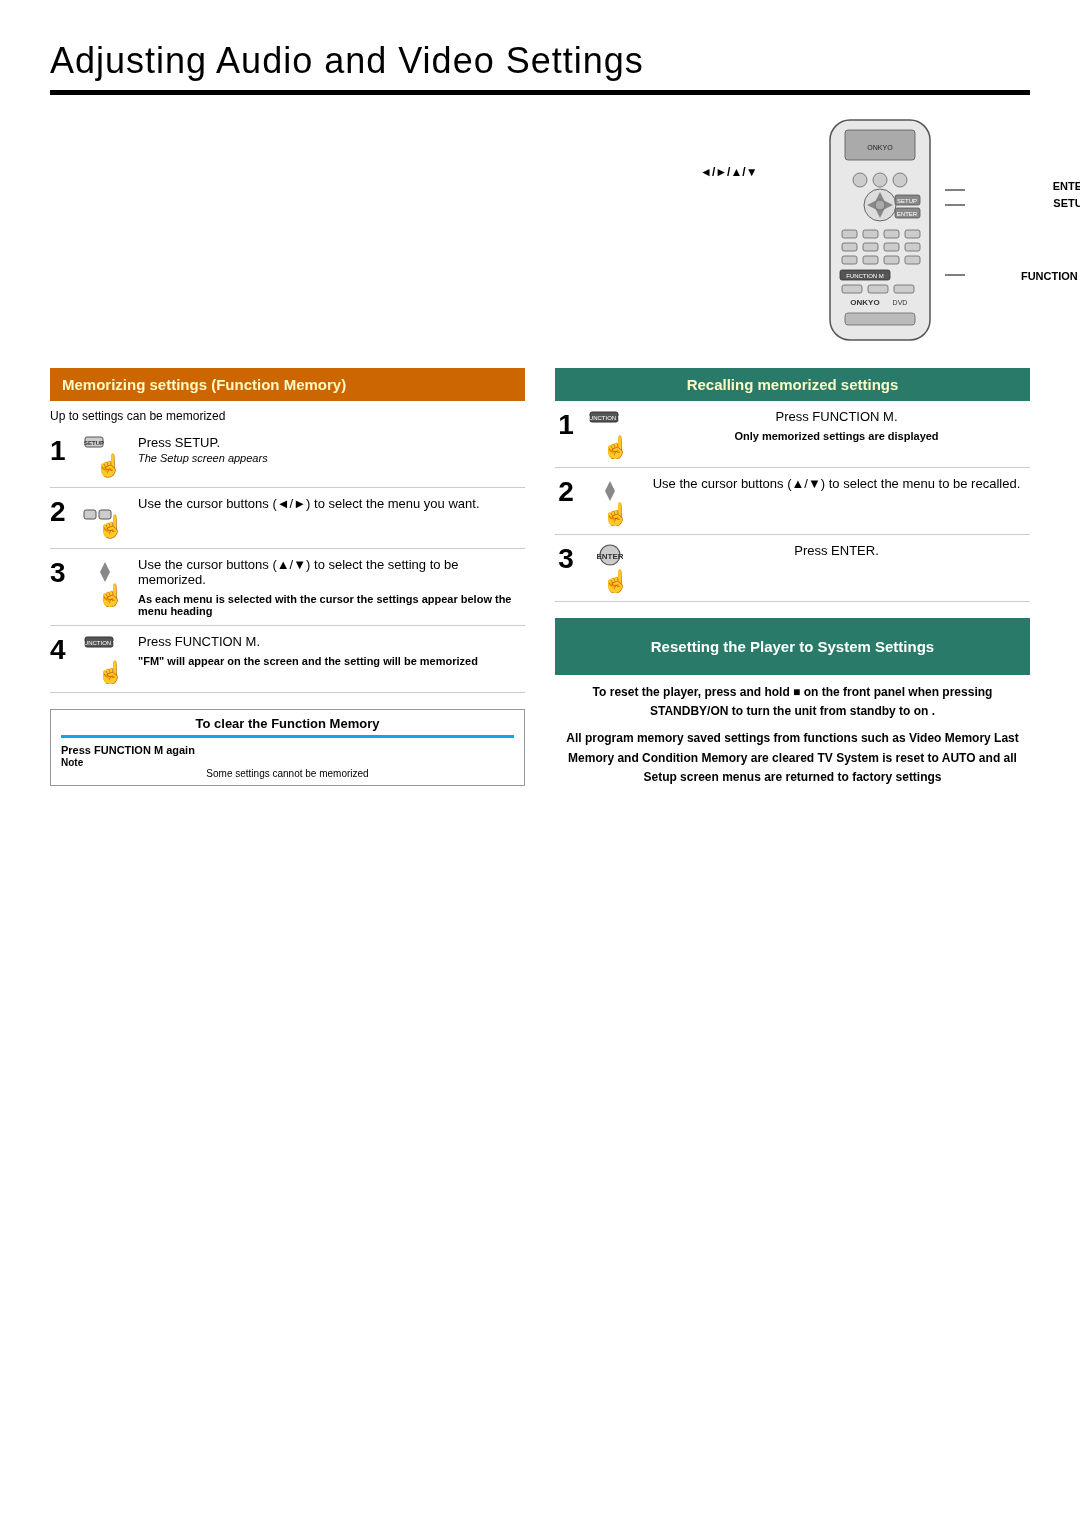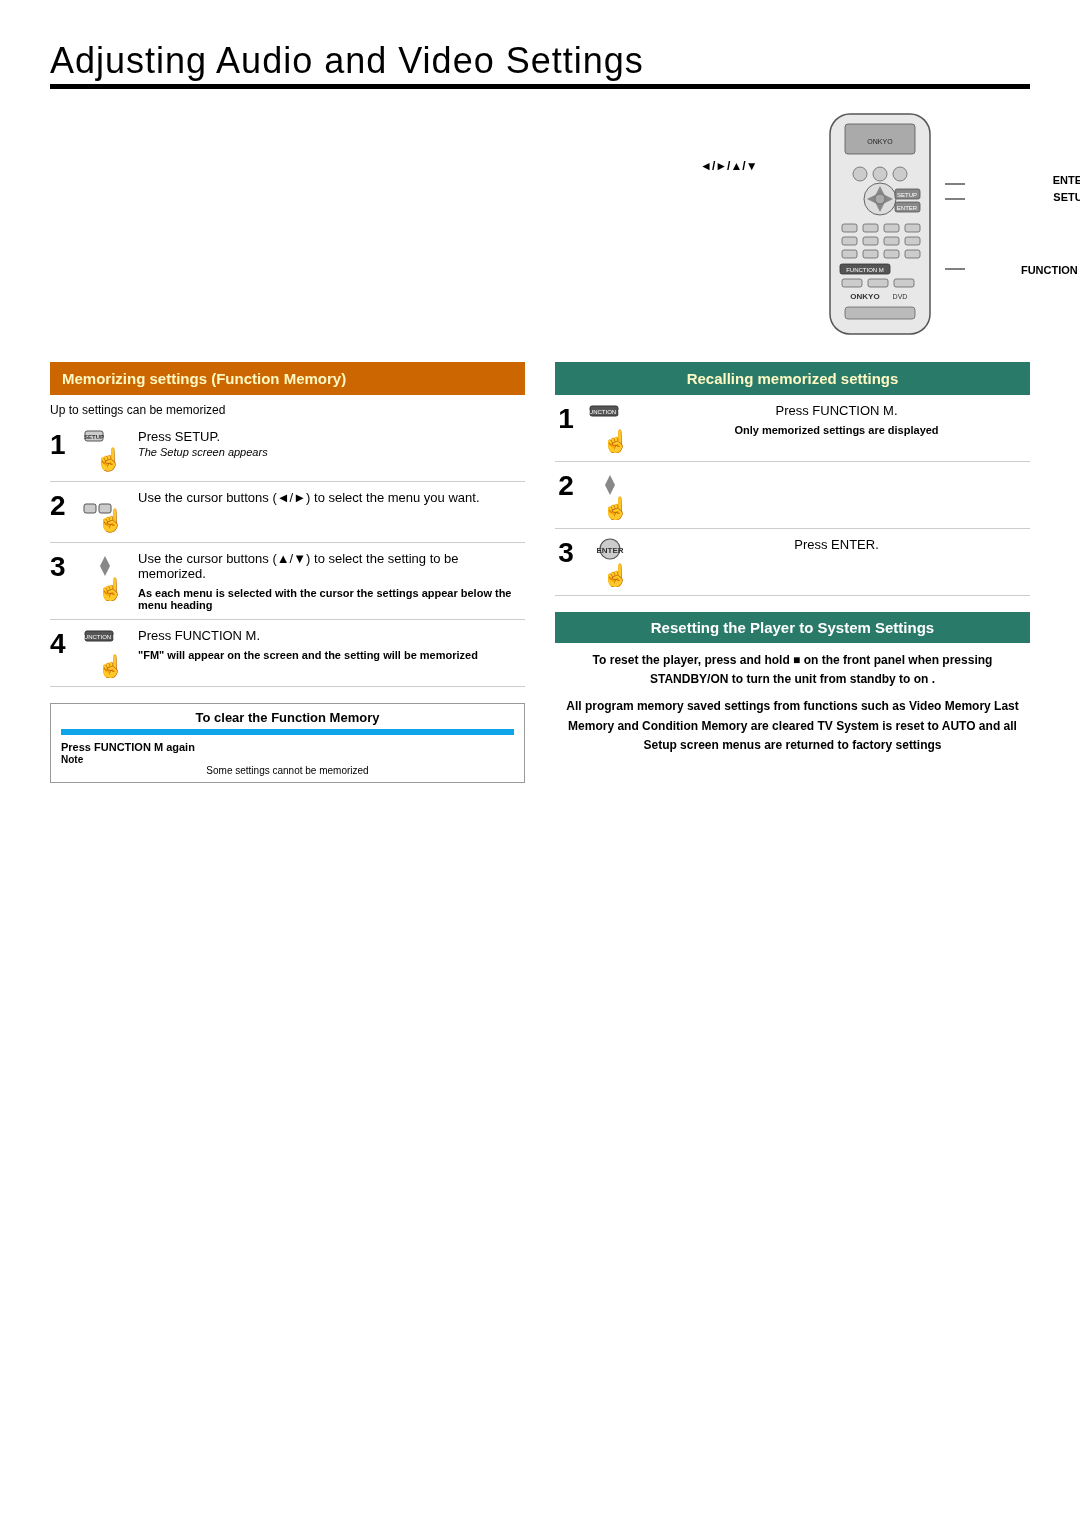--- a/index.html
+++ b/index.html
@@ -11,21 +11,21 @@
       font-size: 13px;
       color: #000;
       padding: 40px 50px 60px 50px;
     }
 
     
     .page-title {
       font-size: 36px;
       font-weight: 300;
       letter-spacing: 1px;
-      margin-bottom: 2px;
+      margin-bottom: 8px;
     }
     .title-rule {
       height: 5px;
       background: #000;
       margin-bottom: 20px;
     }
 
     
     .header-area {
       display: flex;
@@ -109,21 +109,21 @@
     
     .sub-section {
       border: 1px solid #999;
       padding: 6px 10px;
       margin-top: 10px;
     }
     .sub-section-title {
       font-size: 13px;
       font-weight: bold;
       text-align: center;
-      border-bottom: 6px solid #0ea5e9;
+      border-bottom: 3px solid #0ea5e9;
       padding-bottom: 4px;
       margin-bottom: 6px;
     }
     .sub-small {
       font-size: 11px;
       font-weight: bold;
     }
     .sub-note-label {
       font-size: 10px;
       font-weight: bold;
@@ -141,21 +141,21 @@
       margin-bottom: 4px;
     }
 
     
     .reset-section {
       margin-top: 16px;
     }
     .reset-header {
       background: #2a7a6a;
       color: #fff;
-      padding: 7px 12px;
+      padding: 20px 12px;
       font-size: 15px;
       font-weight: bold;
       margin-bottom: 8px;
     }
     .reset-text {
       font-size: 12px;
       font-weight: bold;
       line-height: 1.6;
     }
 
@@ -356,20 +356,23 @@
 
       <div class="step-row">
         <div class="step-number">2</div>
         <div class="step-icon">
           <svg width="44" height="50" viewBox="0 0 44 50">
             <polygon points="22,5 17,15 27,15" fill="#888"></polygon>
             <polygon points="22,25 17,15 27,15" fill="#888"></polygon>
             <text x="14" y="46" font-size="22" fill="#333">☝</text>
           </svg>
         </div>
+        <div class="step-content">
+          <div class="step-title">Use the cursor buttons (▲/▼) to select the menu to be recalled.</div>
+        </div>
       </div>
 
       <div class="step-row">
         <div class="step-number">3</div>
         <div class="step-icon">
           <svg width="44" height="50" viewBox="0 0 44 50">
             <circle cx="22" cy="12" r="10" fill="#ccc" stroke="#555" stroke-width="1.2"></circle>
             <text x="22" y="16" text-anchor="middle" font-size="8" font-weight="bold" fill="#333">ENTER</text>
             <text x="14" y="46" font-size="22" fill="#333">☝</text>
           </svg>

